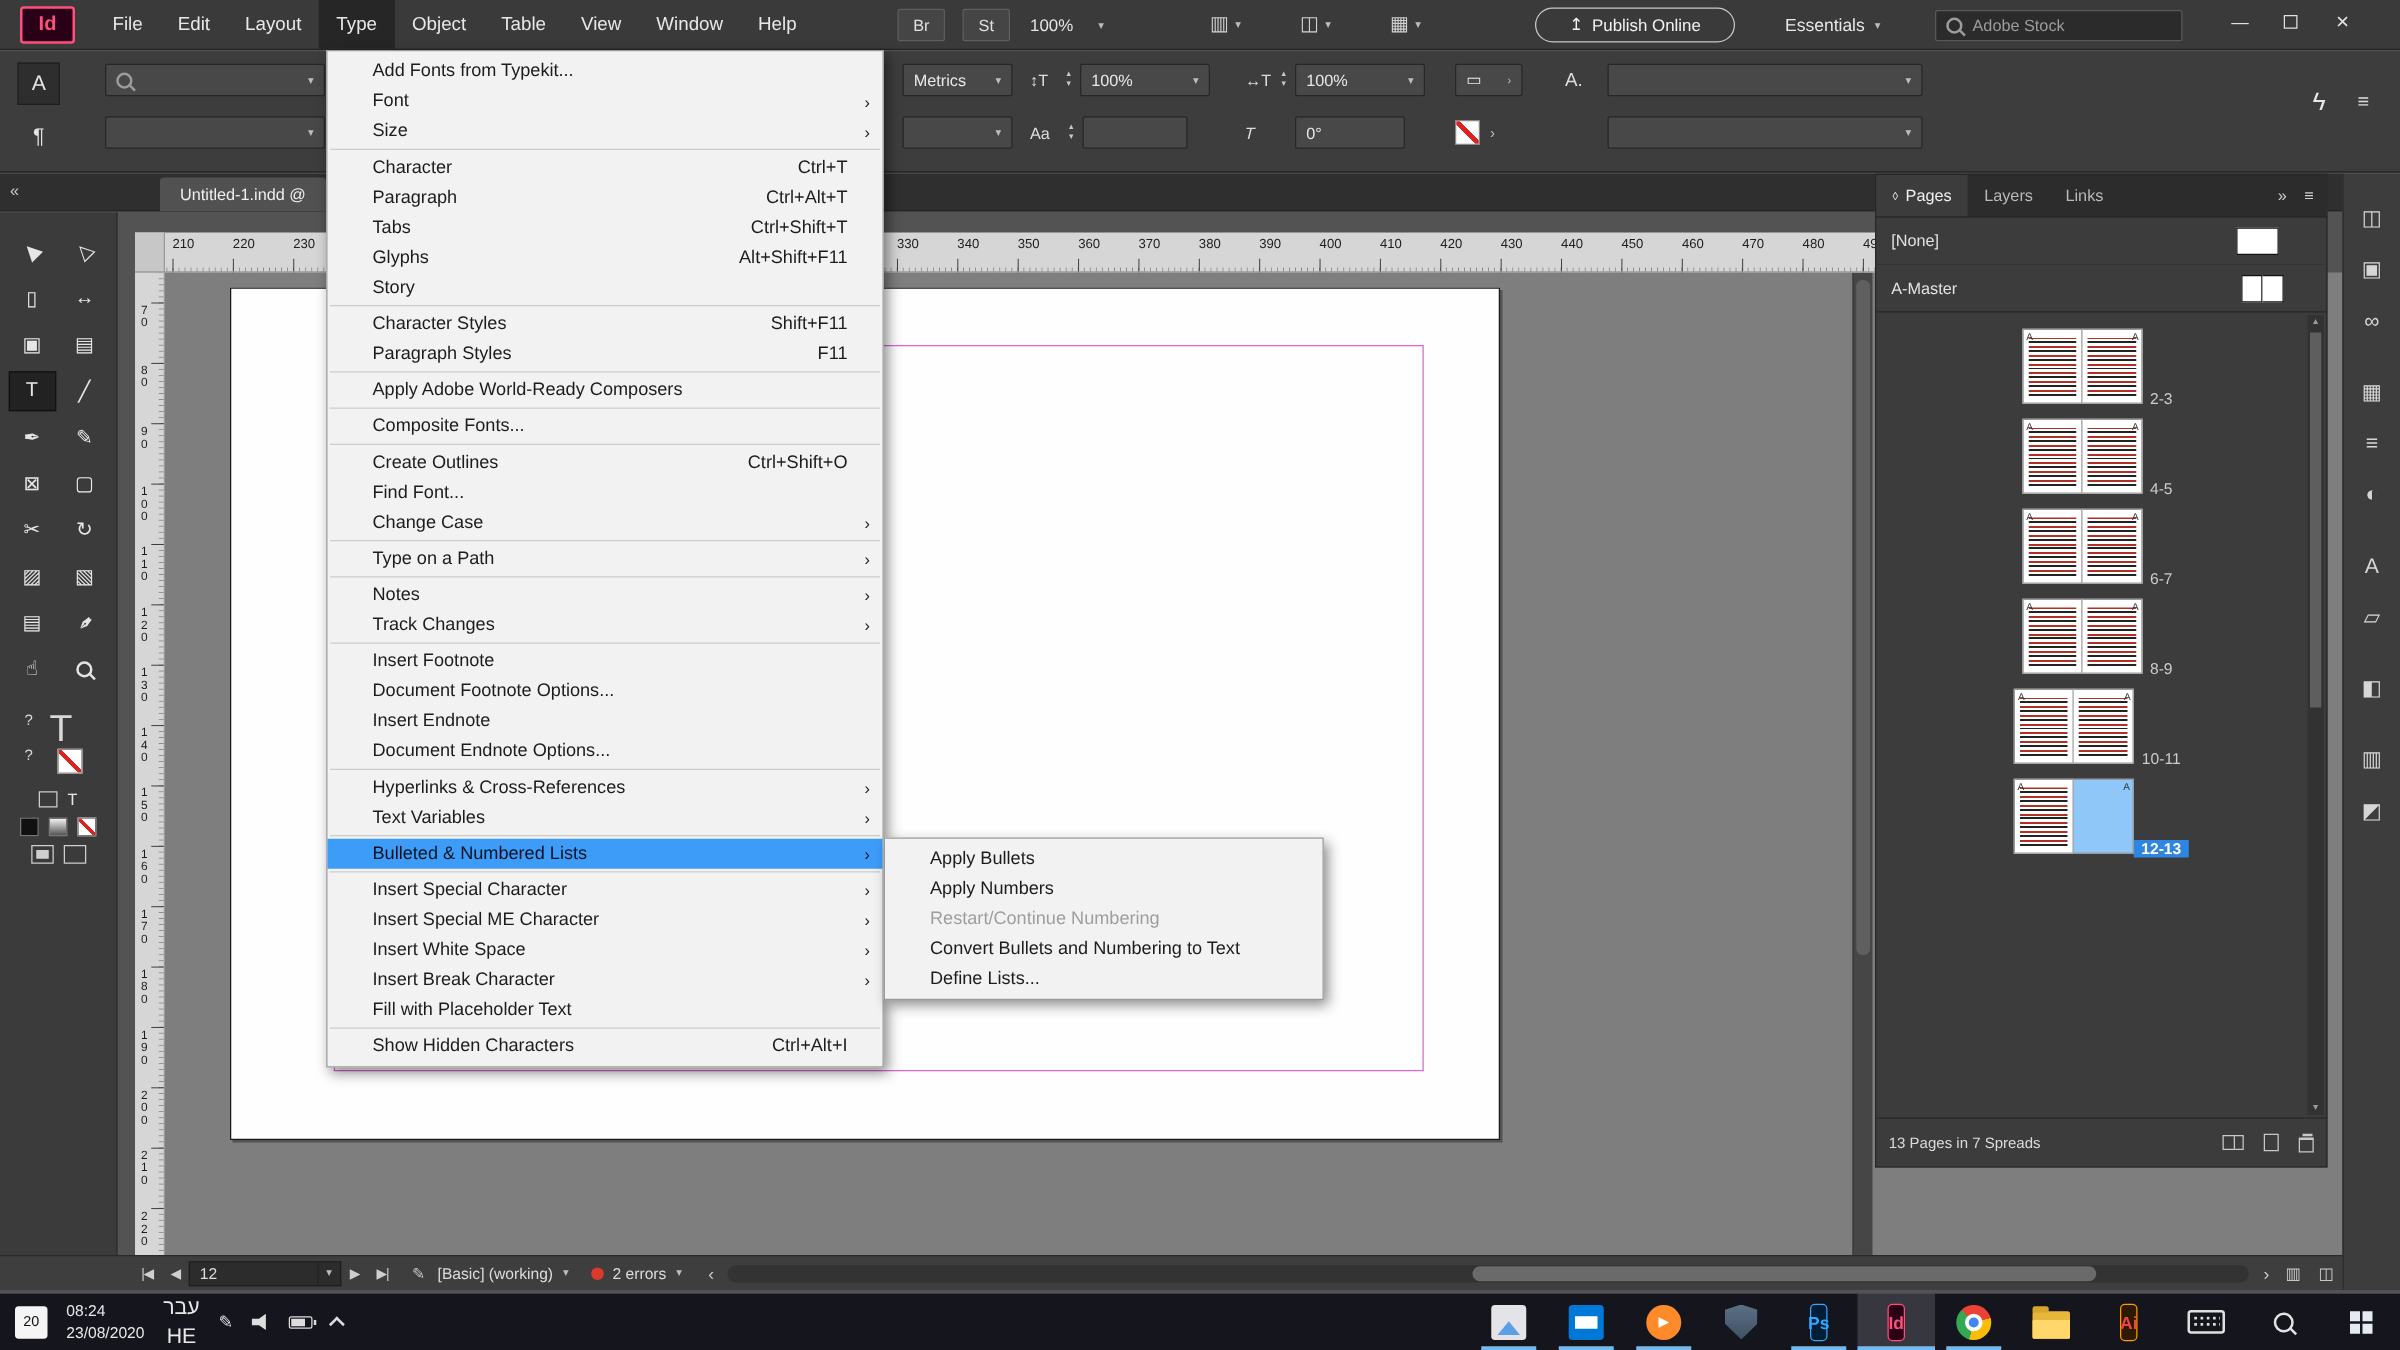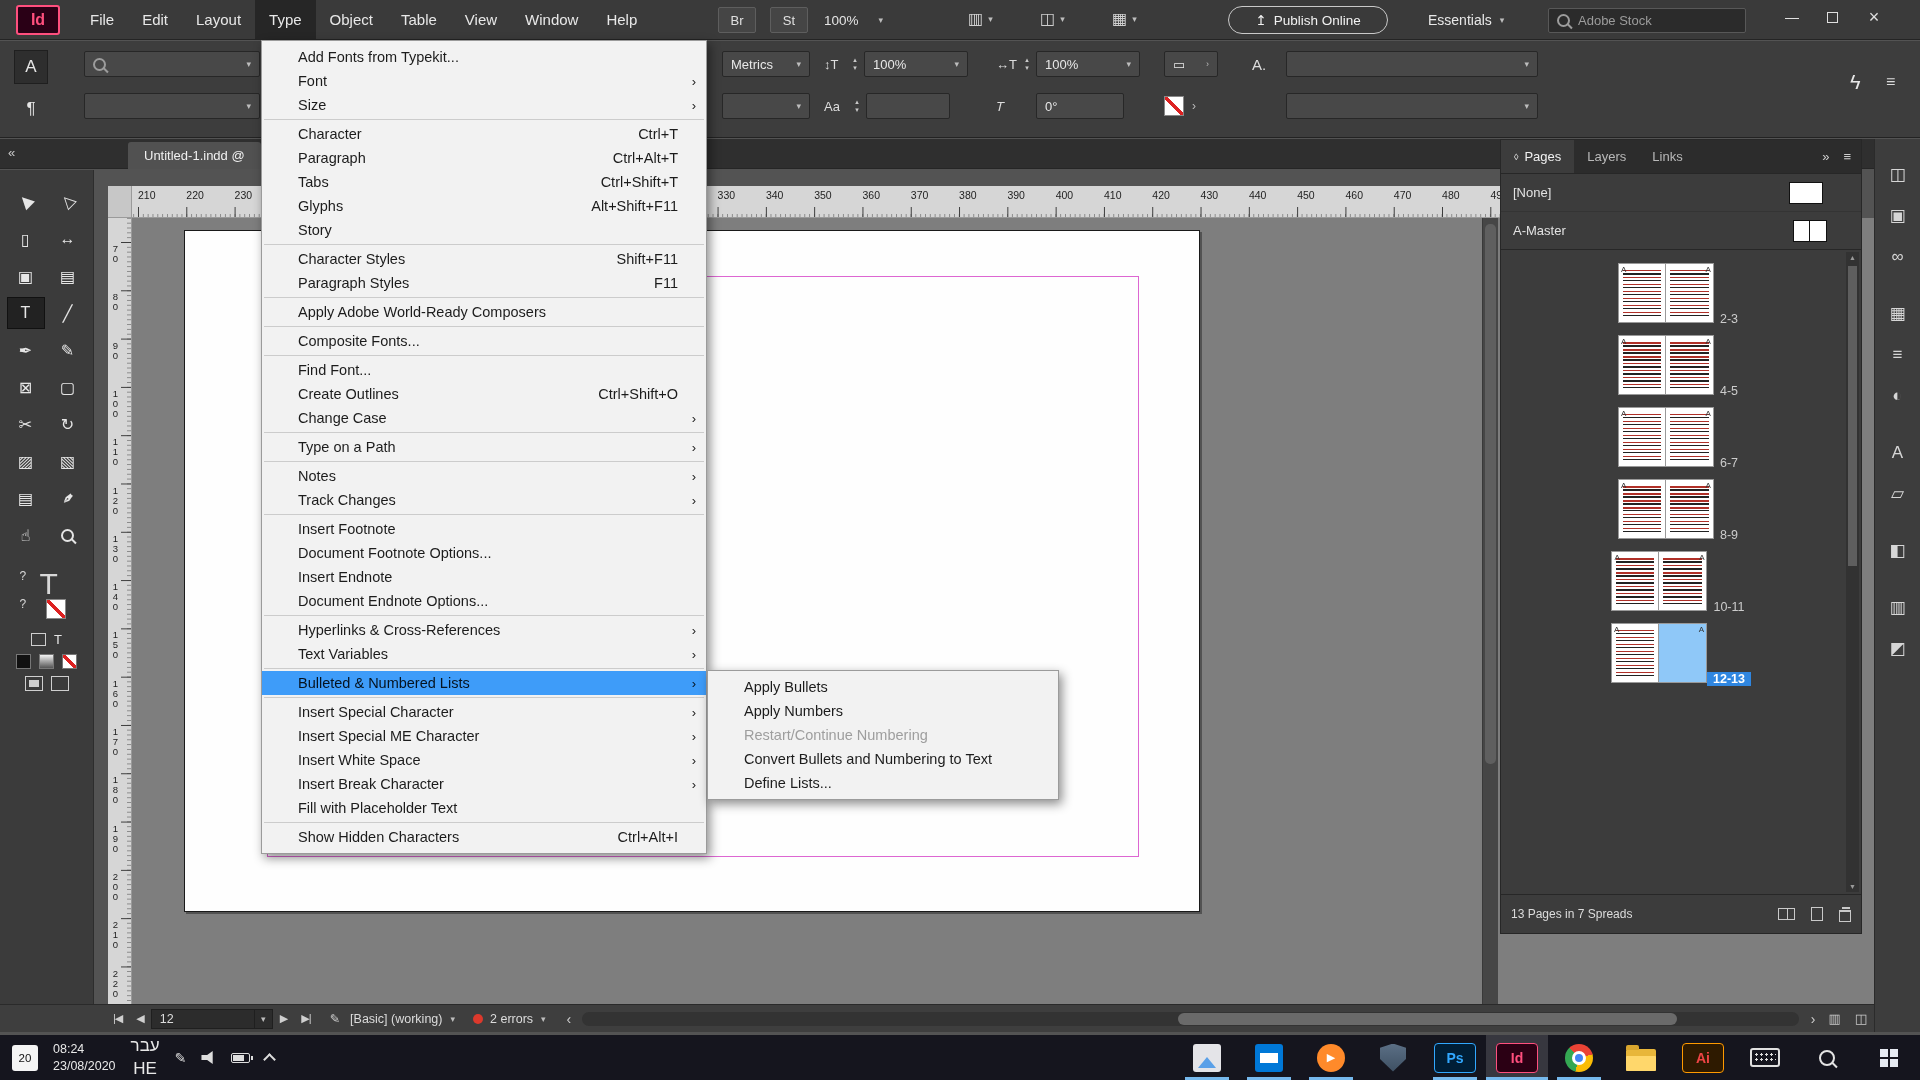--- a/index.html
+++ b/index.html
@@ -217,21 +217,21 @@
   .batt::before { content:""; position:absolute; inset:1px 30% 1px 1px; background:#ddd; }
   .batt::after { content:""; position:absolute; right:-4px; top:2px; width:2px; height:4px; background:#ddd; }
   .chev-up { width:9px; height:9px; border-left:2px solid #ddd; border-top:2px solid #ddd;
     transform:rotate(45deg); margin-top:4px; }
   .apps { position:absolute; right:0; top:0; height:45px; display:flex; }
   .slot { width:62px; height:45px; display:flex; align-items:center; justify-content:center;
     position:relative; }
   .slot.active { background:rgba(255,255,255,.15); }
   .slot .ul { position:absolute; bottom:0; left:9px; right:9px; height:3px; background:#76b9ed; }
   .slot.active .ul { left:0; right:0; }
-  .tile { width:42px; height:30px; border-radius:4px; display:flex; align-items:center;
+  .tile { width:14px; height:30px; border-radius:4px; display:flex; align-items:center;
     justify-content:center; font-weight:bold; font-size:14px; }
   .chrome { width:28px; height:28px; border-radius:50%; position:relative;
     background:conic-gradient(from -45deg,#ea4335 0 120deg,#fbbc05 120deg 240deg,#34a853 240deg 360deg); }
   .chrome::after { content:""; position:absolute; inset:7px; background:#4285f4; border:3px solid #fff;
     border-radius:50%; }
   .folder { width:30px; height:22px; background:#e8b63a; border-radius:2px; position:relative; margin-top:4px; }
   .folder::before { content:""; position:absolute; top:-4px; left:0; width:13px; height:5px;
     background:#d8a52e; border-radius:2px 2px 0 0; }
   .folder::after { content:""; position:absolute; left:0; right:0; bottom:0; height:15px;
     background:#ffd76b; border-radius:1px; }
@@ -750,25 +750,25 @@
       <div class="msep"></div>
       <div class="mi">
         <span>Apply Adobe World-Ready Composers</span>
       </div>
       <div class="msep"></div>
       <div class="mi">
         <span>Composite Fonts...</span>
       </div>
       <div class="msep"></div>
       <div class="mi">
-        <span>Find Font...</span>
-      </div>
-      <div class="mi">
         <span>Create Outlines</span>
         <span class="sc">Ctrl+Shift+O</span>
+      </div>
+      <div class="mi">
+        <span>Find Font...</span>
       </div>
       <div class="mi">
         <span>Change Case</span>
         <span class="arr">›</span>
       </div>
       <div class="msep"></div>
       <div class="mi">
         <span>Type on a Path</span>
         <span class="arr">›</span>
       </div>

